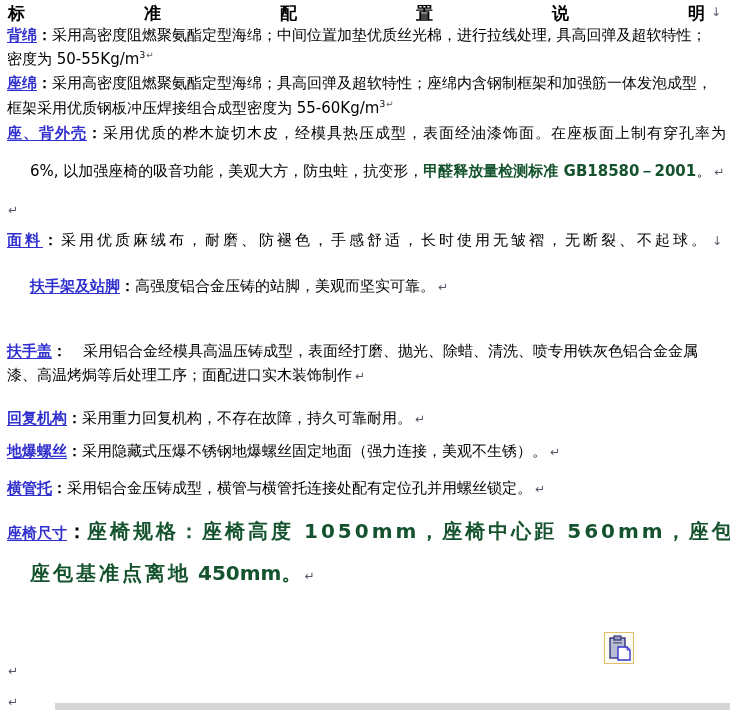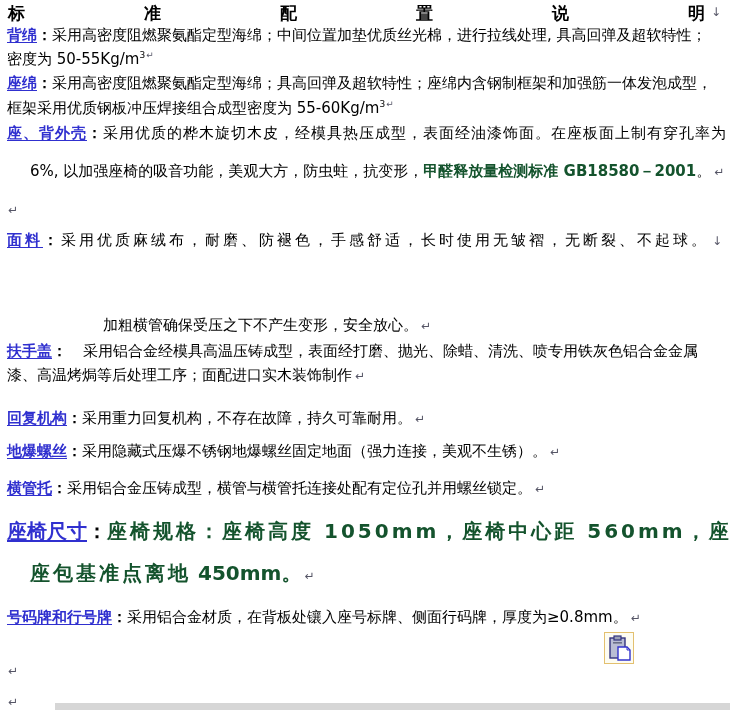--- a/index.html
+++ b/index.html
@@ -9,21 +9,21 @@
   .hdr{color:#3030cf;font-weight:bold;text-decoration:underline;text-underline-offset:2px;}
   .colon{font-weight:bold;color:#000;}
   .txt{color:#000;}
   .boldtxt{font-weight:bold;color:#14532d;}
   .mark{color:#556;font-size:12px;margin-left:3px;font-weight:normal;text-decoration:none;}
   .sup{font-size:9px;vertical-align:super;color:#000;}
   .supmark{vertical-align:super;font-size:9px;color:#556;margin-left:1px;}
   .just{letter-spacing:3px;}
   .just1{letter-spacing:1px;}
   .big{font-size:20px;}
-  .big .hdr{font-size:20px;}
+  .big .hdr{font-size:15px;}
   .big .boldtxt{letter-spacing:3px;}
   .wide{letter-spacing:20px;}
   .gap{margin-left:16px;}
   .title-row{position:absolute;top:2px;left:8px;width:697px;display:flex;justify-content:space-between;font-size:17px;font-weight:bold;color:#000;}
   .title-mark{position:absolute;top:5px;left:711px;color:#556;font-size:12px;}
   .paste-btn{position:absolute;left:604px;top:632px;width:30px;height:32px;border:1px solid #e3c06f;background:#fdfcf2;display:flex;align-items:center;justify-content:center;box-sizing:border-box;cursor:pointer;}
   .scrollbar{position:absolute;left:55px;top:703px;width:675px;height:7px;background:#d6d6d6;}
 </style>
 </head>
 <body>
@@ -65,24 +65,24 @@
   </div>
 
   <div class="line" style="top:200px;left:5px">
     <span class="mark">↵</span>
   </div>
 
   <div class="line just" style="top:231px">
     <span class="hdr">面料</span><span class="colon">：</span><span class="txt">采用优质麻绒布，耐磨、防褪色，手感舒适，长时使用无皱褶，无断裂、不起球。</span><span class="mark">↓</span>
   </div>
 
+  <div class="line" style="top:277px;left:30px">
+    <span class="hdr">扶手架及站脚</span><span class="colon">：</span><span class="txt">高强度铝合金压铸的站脚，美观而坚实可靠。</span><span class="mark">↵</span>
+  </div>
 
-  <div class="line" style="top:316px;left:103px">
-    <span class="txt">加粗横管确保受压之下不产生变形，安全放心。</span><span class="mark">↵</span>
-  </div>
 
   <div class="line" style="top:342px">
     <span class="hdr">扶手盖</span><span class="colon">：</span><span class="txt gap">采用铝合金经模具高温压铸成型，表面经打磨、抛光、除蜡、清洗、喷专用铁灰色铝合金金属</span>
   </div>
 
   <div class="line" style="top:366px">
     <span class="txt">漆、高温烤焗等后处理工序；面配进口实木装饰制作</span><span class="mark">↵</span>
   </div>
 
   <div class="line" style="top:442px">
@@ -98,23 +98,20 @@
   </div>
 
   <div class="line big" style="top:519px">
     <span class="hdr">座椅尺寸</span><span class="colon">：</span><span class="boldtxt">座椅规格：座椅高度 1050mm，座椅中心距 560mm，座包打开 740mm</span>
   </div>
 
   <div class="line big" style="top:561px;left:30px">
     <span class="boldtxt wide">座包基准点离地</span><span class="boldtxt" style="letter-spacing:0"> 450mm。</span><span class="mark">↵</span>
   </div>
 
-  <div class="line" style="top:608px">
-    <span class="hdr">号码牌和行号牌</span><span class="colon">：</span><span class="txt">采用铝合金材质，在背板处镶入座号标牌、侧面行码牌，厚度为≥0.8mm。</span><span class="mark">↵</span>
-  </div>
 
   <div class="paste-btn">
     <svg width="24" height="26" viewBox="0 0 24 26">
       <rect x="3" y="3" width="15" height="20" fill="#b9bdd4" stroke="#33337f" stroke-width="1.4"></rect>
       <rect x="7" y="1" width="7" height="4" fill="#9aa0b6" stroke="#33337f" stroke-width="1.2"></rect>
       <rect x="6" y="7" width="9" height="1.6" fill="#6a6f88"></rect>
       <path d="M11 12 h9 l3 3 v10 h-12 z" fill="#ffffff" stroke="#3333cc" stroke-width="1.4"></path>
       <path d="M20 12 v3 h3 z" fill="#ccccee" stroke="#3333cc" stroke-width="1"></path>
     </svg>
   </div>

